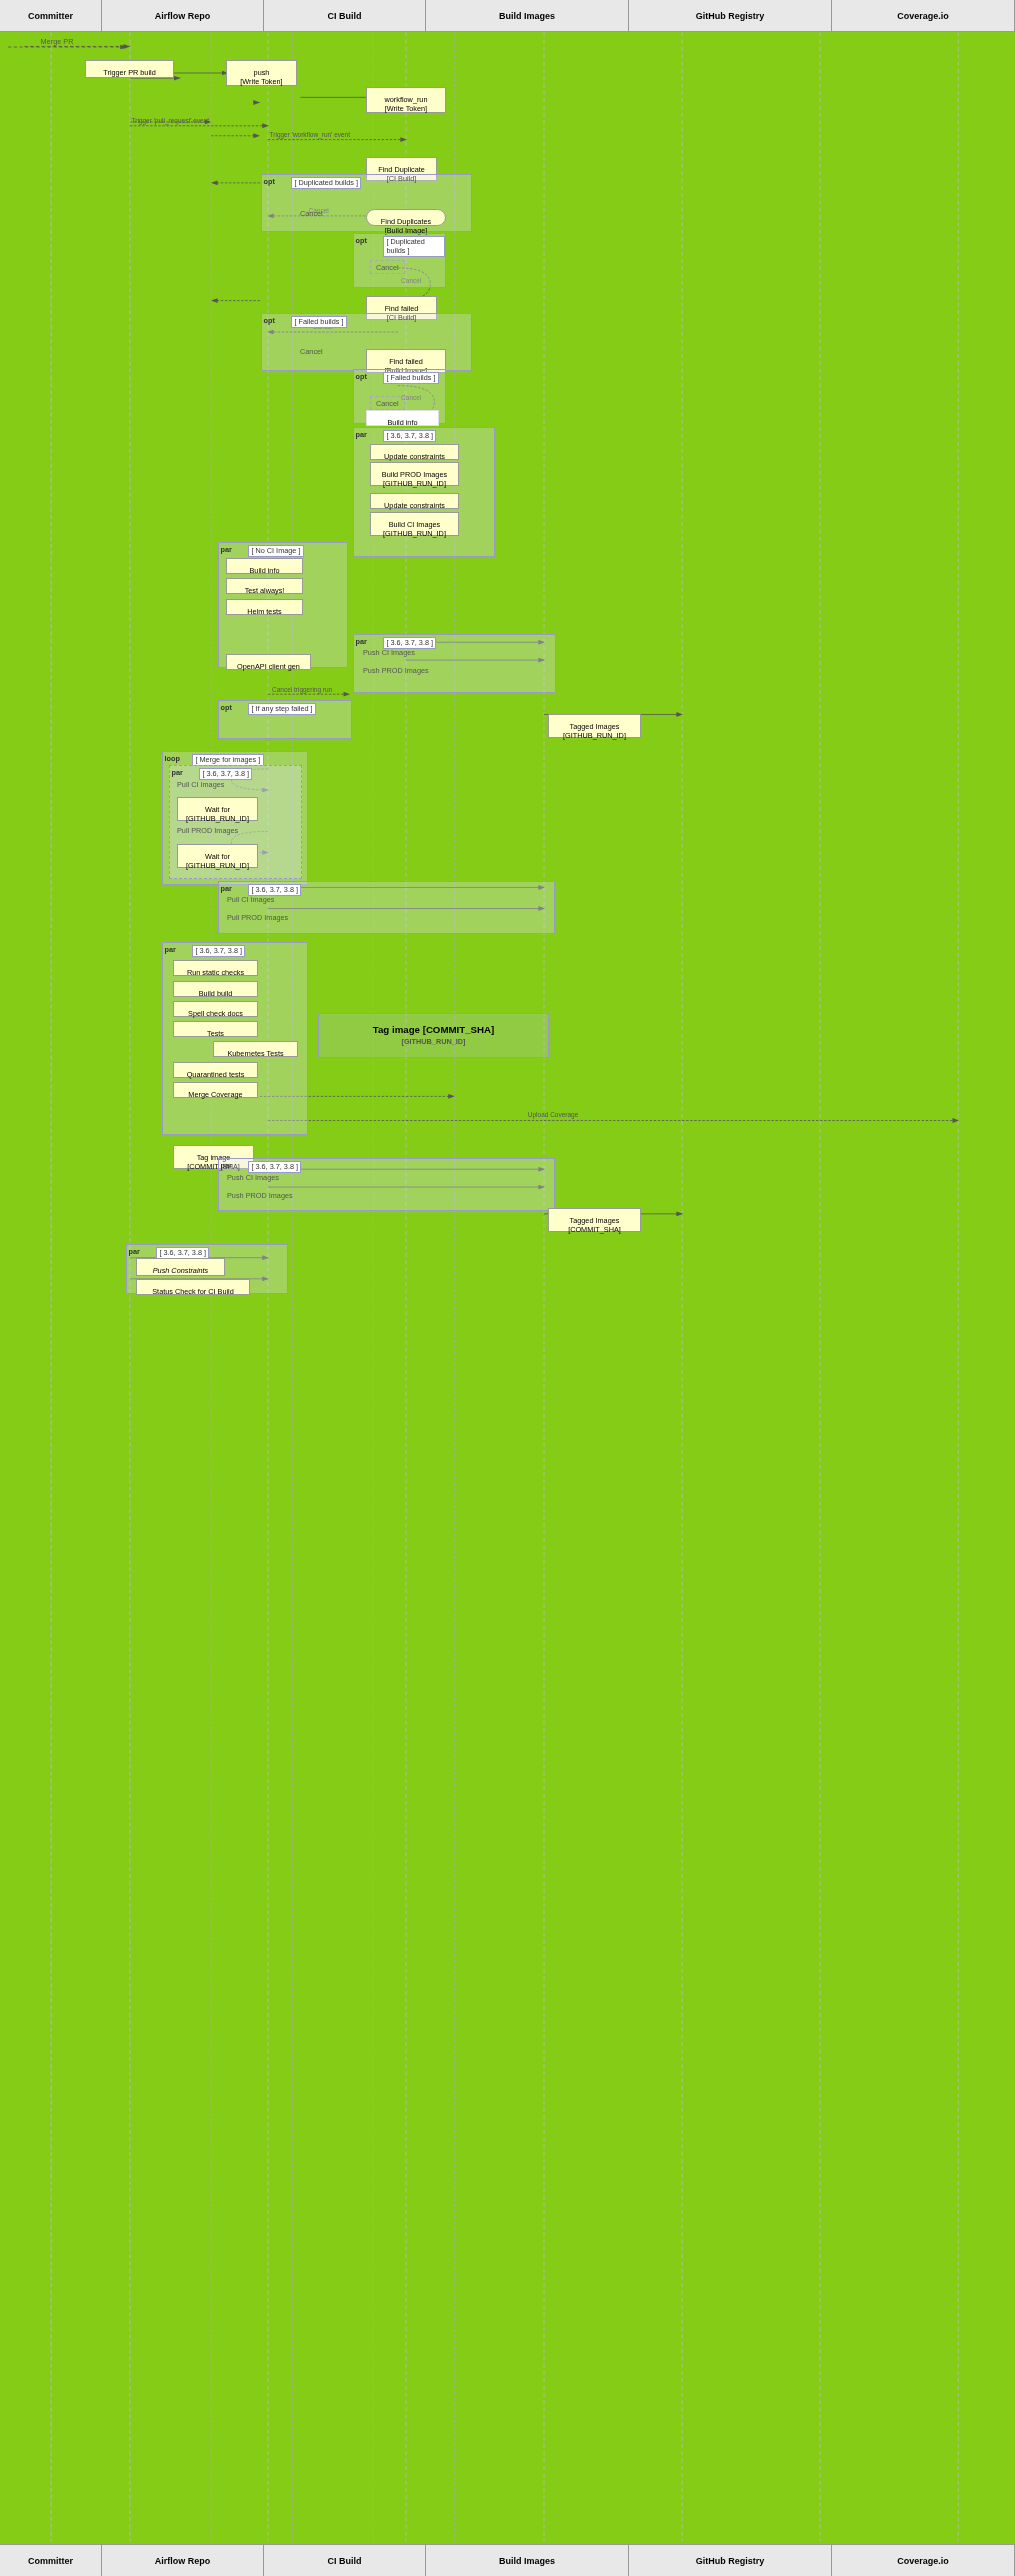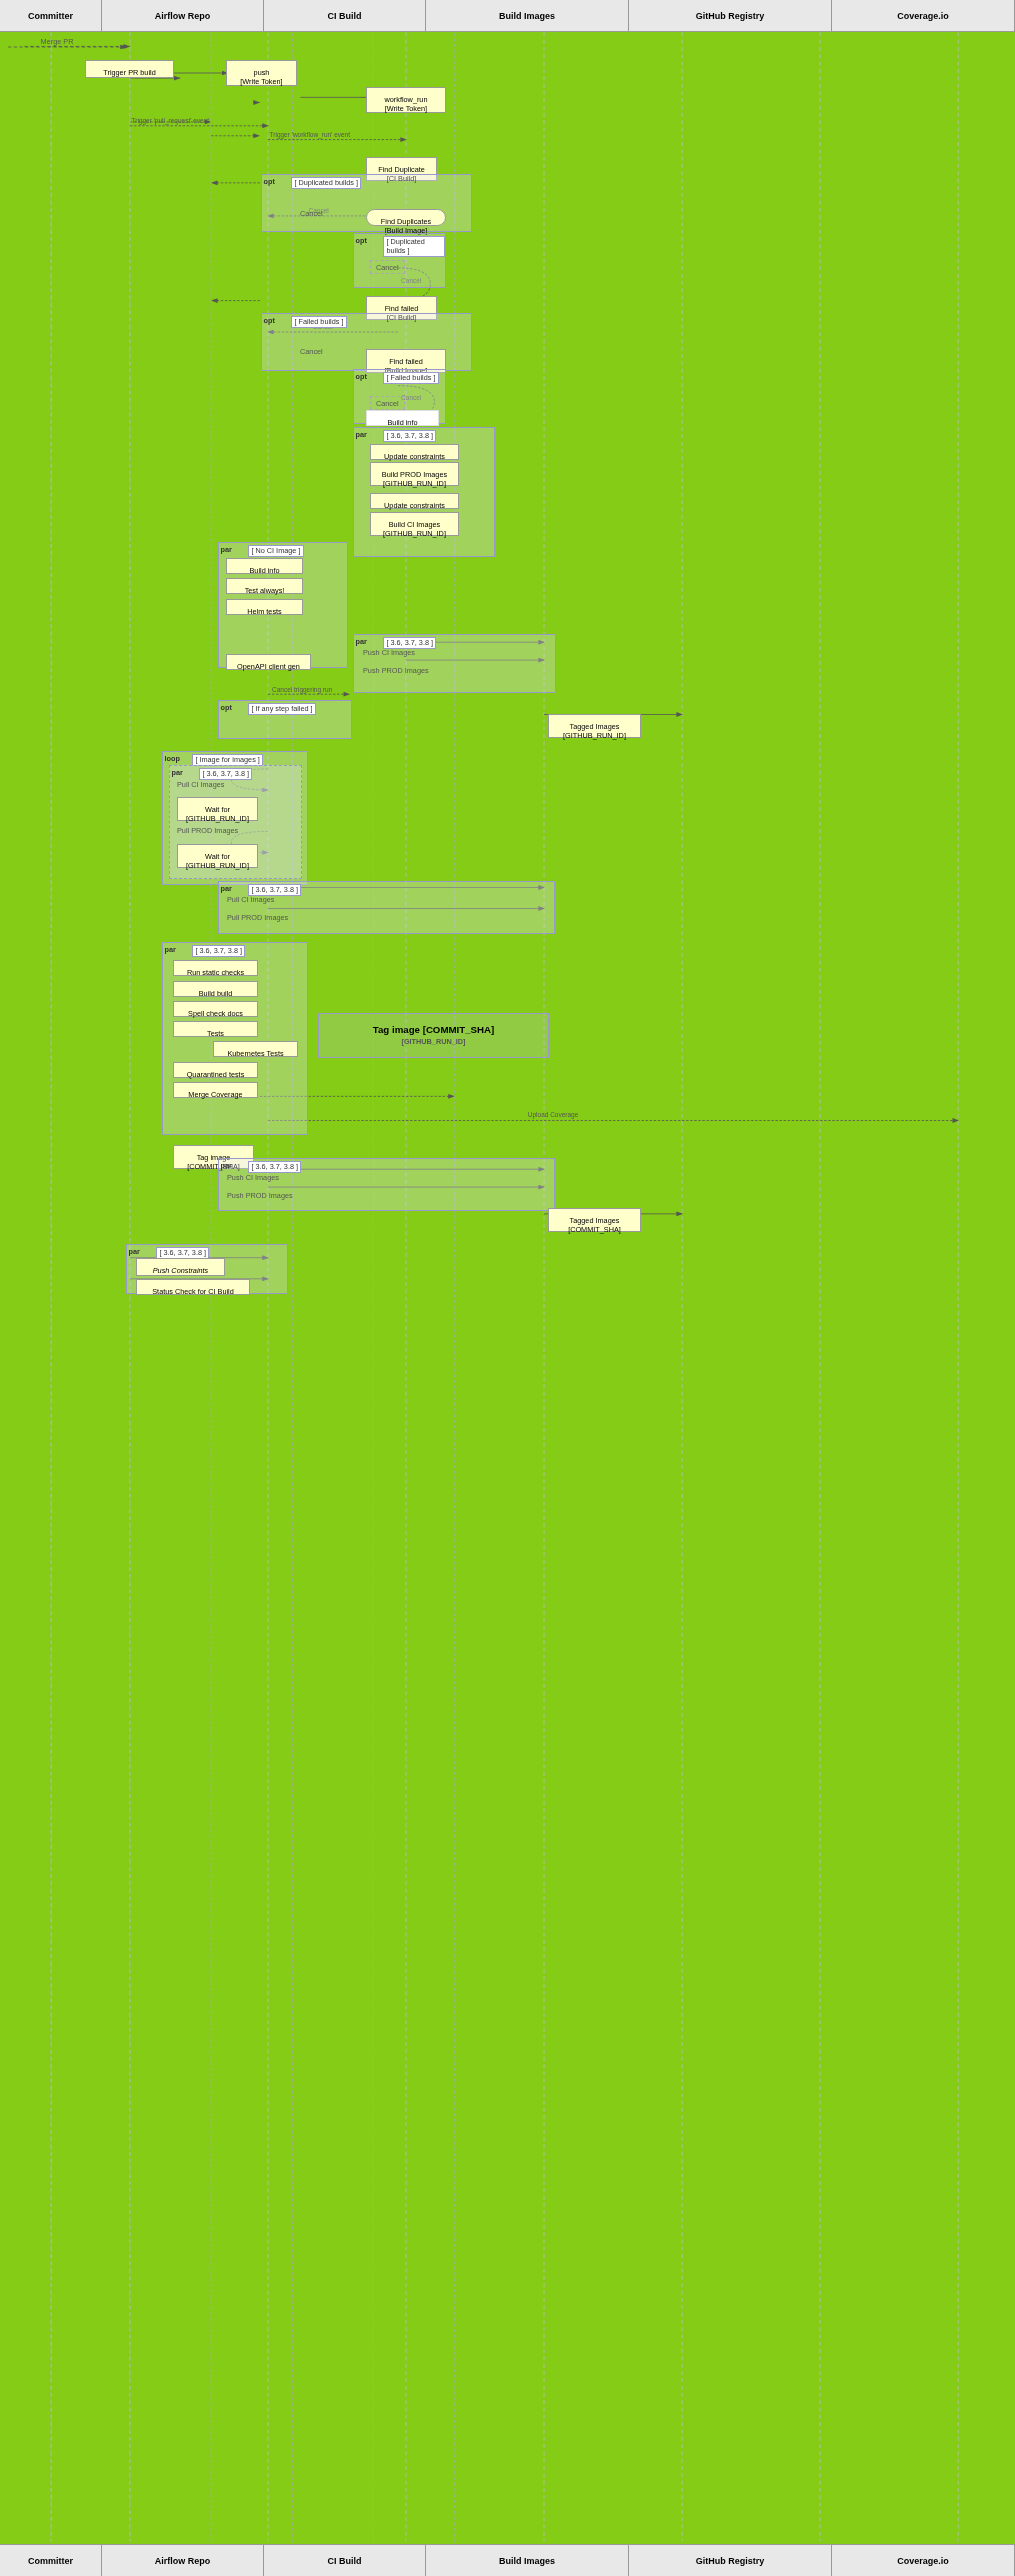--- a/index.html
+++ b/index.html
@@ -326,21 +326,21 @@
   <span class="frame-label">opt</span>
   <span class="frame-condition" style="left:29px;">[ If any step failed ]</span>
 </div>
 
 <div class="box" style="left:548px; top:682px; width:93px; height:24px; font-size:7.3px; line-height:1.3; text-align:center;">
   <span>Tagged Images<br>[GITHUB_RUN_ID]</span>
 </div>
 
 <div class="frame" style="left:162px; top:719px; width:146px; height:134px;">
   <span class="frame-label">loop</span>
-  <span class="frame-condition" style="left:29px;">[ Image for images ]</span>
+  <span class="frame-condition" style="left:29px;">[ Merge for images ]</span>
 </div>
 
 <div class="frame" style="left:169px; top:733px; width:133px; height:114px; border-style:dashed;">
   <span class="frame-label">par</span>
   <span class="frame-condition" style="left:29px;">[ 3.6, 3.7, 3.8 ]</span>
 </div>
 
 <div style="position:absolute; left:177px; top:748px; font-size:7.3px; color:#555;">Pull CI Images</div>
 
 <div class="box" style="left:177px; top:765px; width:81px; height:24px; font-size:7.3px; line-height:1.3; text-align:center;">

